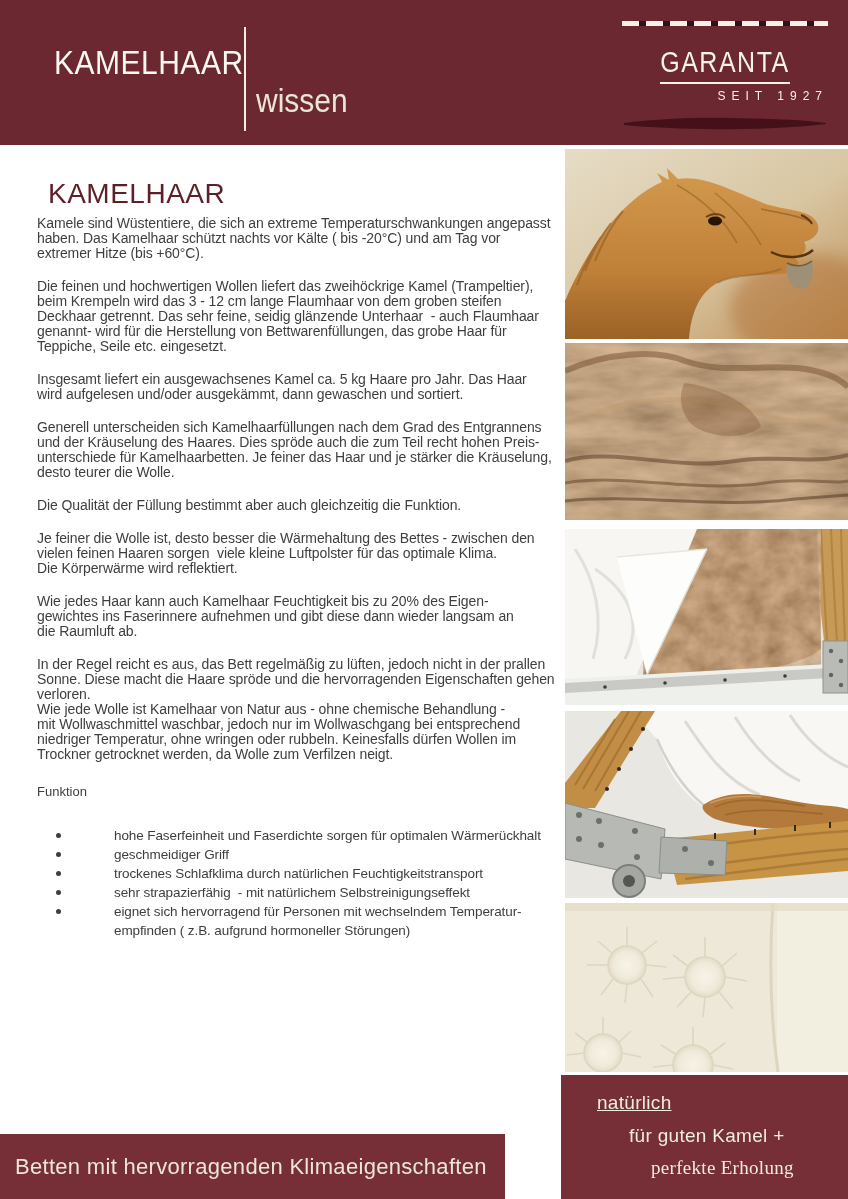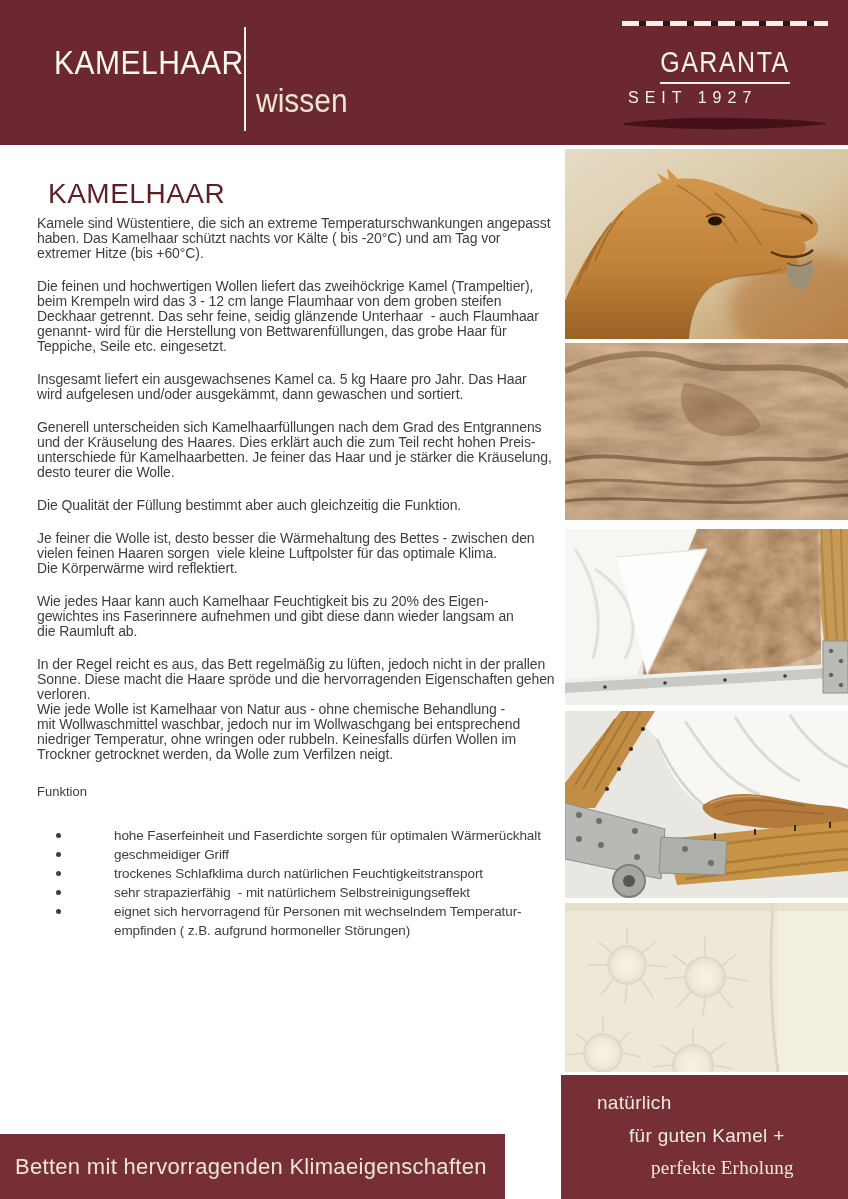--- a/index.html
+++ b/index.html
@@ -13,21 +13,21 @@
                 letter-spacing:0.5px; transform:scaleY(1.12); transform-origin:0 0; white-space:nowrap; }
   .brand-divider { position:absolute; left:244px; top:27px; width:2px; height:104px; background:#f3efe6; }
   .brand-sub { position:absolute; left:256px; top:82px; font-size:30px; color:#ece5d6;
                transform:scaleY(1.1); transform-origin:0 0; white-space:nowrap; }
   .logo { position:absolute; left:622px; top:0; width:208px; height:187px; }
   .logo-dashes { position:absolute; left:0; top:21px; width:206px; height:5px;
     background:repeating-linear-gradient(90deg,#f6f2e9 0px,#f6f2e9 17px,#30101a 17px,#30101a 24px); }
   .logo-name { position:absolute; left:0; top:45px; width:206px; text-align:center; font-size:25px;
                letter-spacing:1.5px; color:#f6f2e9; transform:scaleY(1.18); transform-origin:50% 0; white-space:nowrap; }
   .logo-rule { position:absolute; left:38px; top:82px; width:130px; height:2px; background:#f6f2e9; }
-  .logo-tagline { position:absolute; left:0; top:89px; width:206px; text-align:left; font-size:16px;
+  .logo-tagline { position:absolute; left:0; top:89px; width:206px; text-align:right; font-size:12px;
                   letter-spacing:6px; text-indent:6px; color:#f6f2e9; white-space:nowrap; }
   .logo-swoosh { position:absolute; left:2px; top:115px; width:202px; height:16px; }
 
   
   .article { position:absolute; left:37px; top:145px; width:523px; color:#3e3e3e; }
   .article h1 { margin:33px 0 6px 11px; font-size:28px; font-weight:bold; letter-spacing:0.5px;
                 color:#5e1f27; font-weight:400; }
   .article p.para { margin:0 0 18px 0; font-size:14px; line-height:15px; white-space:pre;
                     letter-spacing:-0.1px; }
   .article .b { font-weight:normal; }
@@ -47,21 +47,21 @@
   .photo-3 { top:529px; height:176px; }
   .photo-4 { top:711px; height:187px; }
   .photo-5 { top:903px; height:169px; }
 
   
   .footer-left { position:absolute; left:0; top:1134px; width:505px; height:65px; background:#762e37;
                  display:flex; align-items:center; padding-left:15px; }
   .footer-left span { font-size:22px; color:#ece6d9; letter-spacing:0.3px; }
   .footer-right { position:absolute; left:561px; top:1075px; width:287px; height:124px; background:#762e37; }
   .footer-right .ln { display:block; font-size:19px; color:#f2ecdf; letter-spacing:0.3px; }
-  .footer-right .ln1 { margin:17px 0 0 36px; }
+  .footer-right .ln1 { margin:17px 0 0 36px;text-decoration:underline; }
   .footer-right .ln2 { margin:11px 0 0 68px; }
   .footer-right .ln3 { margin:10px 0 0 90px;font-family:Liberation Serif, serif; }
 </style>
 </head>
 <body>
 
 <div class="page">
 
   <header class="masthead">
     <span class="brand-main">KAMELHAAR</span>
@@ -86,21 +86,21 @@
 haben. Das Kamelhaar schützt nachts vor Kälte ( bis -20°C) und am Tag vor
 extremer Hitze (bis +60°C).</span></p>
         <p class="para"><span>Die feinen und hochwertigen Wollen liefert das zweihöckrige Kamel (Trampeltier),
 beim Krempeln wird das 3 - 12 cm lange Flaumhaar von dem groben steifen
 Deckhaar getrennt. Das </span><span class="b">sehr feine, seidig glänzende Unterhaar</span><span>  - auch Flaumhaar
 genannt- wird für die Herstellung von Bettwarenfüllungen, das grobe Haar für
 Teppiche, Seile etc. eingesetzt.</span></p>
         <p class="para"><span>Insgesamt liefert ein ausgewachsenes Kamel ca. </span><span class="b">5 kg Haare pro Jahr</span><span>. Das Haar
 wird aufgelesen und/oder ausgekämmt, dann gewaschen und sortiert.</span></p>
         <p class="para"><span>Generell unterscheiden sich Kamelhaarfüllungen nach dem Grad des Entgrannens
-und der Kräuselung des Haares. Dies erklärt auch die zum Teil recht hohen Preis-
+und der Kräuselung des Haares. Dies spröde auch die zum Teil recht hohen Preis-
 unterschiede für Kamelhaarbetten. Je feiner das Haar und je stärker die Kräuselung,
 desto teurer die Wolle.</span></p>
         <p class="para"><span>Die Qualität der Füllung bestimmt aber auch gleichzeitig die Funktion.</span></p>
         <p class="para"><span>Je feiner die Wolle ist, desto besser die Wärmehaltung des Bettes - zwischen den
 vielen feinen Haaren sorgen  viele kleine Luftpolster für das optimale Klima.
 Die Körperwärme wird reflektiert.</span></p>
         <p class="para"><span>Wie jedes Haar kann auch Kamelhaar </span><span class="b">Feuchtigkeit bis zu 20% des Eigen-
 gewichtes ins Faserinnere aufnehmen</span><span> und gibt diese dann wieder langsam an
 die Raumluft ab.</span></p>
         <p class="para"><span>In der Regel reicht es aus, das Bett regelmäßig zu lüften, jedoch nicht in der prallen

